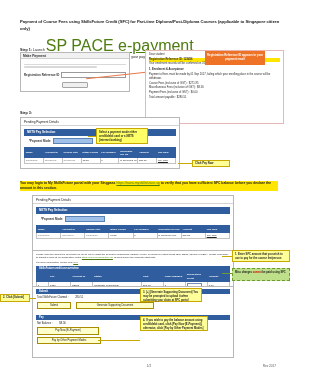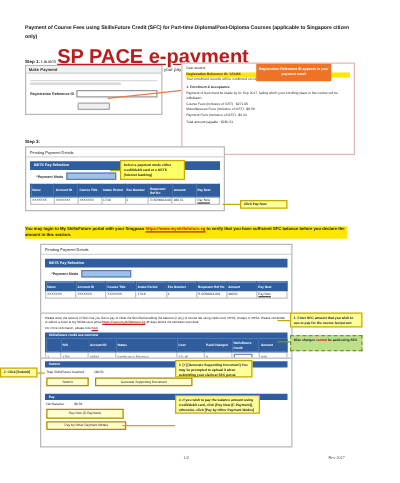--- a/index.html
+++ b/index.html
@@ -9,21 +9,21 @@
     color:#1a1a1a;overflow:hidden;position:relative;
   }
   .page{position:absolute;left:0;top:0;width:298px;height:386px;}
 
   .title{
     position:absolute;left:20px;top:19px;width:262px;
     font-size:4.2px;font-weight:bold;line-height:1.55;letter-spacing:-0.05px;
   }
   .steplabel{font-size:3.6px;font-weight:bold;line-height:1.5;}
   .steptxt{font-size:3.6px;font-weight:normal;}
-  .lnk{color:#b91c1c;text-decoration:underline;font-weight:bold;}
+  .lnk{color:#4d7c0f;text-decoration:underline;font-weight:normal;}
   .hl{background:#ffe600;}
 
   #step1{position:absolute;left:20px;top:37px;width:262px;}
   #step2{position:absolute;left:20px;top:44px;width:262px;}
   #step3-label{position:absolute;left:20px;top:111px;}
   #step4-label{position:absolute;left:20px;top:174px;width:250px;}
   #step4-note{position:absolute;left:20px;top:181px;width:258px;font-size:3.4px;line-height:1.5;}
 
   
   .shot{position:absolute;border:0.6px solid #b8b8b8;background:#fff;overflow:hidden;}

